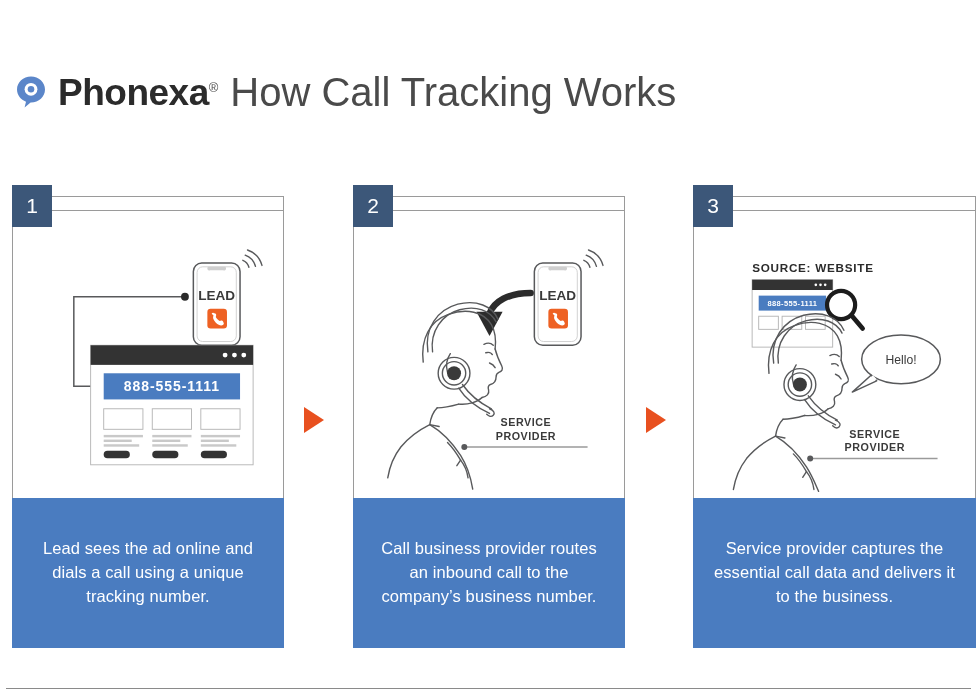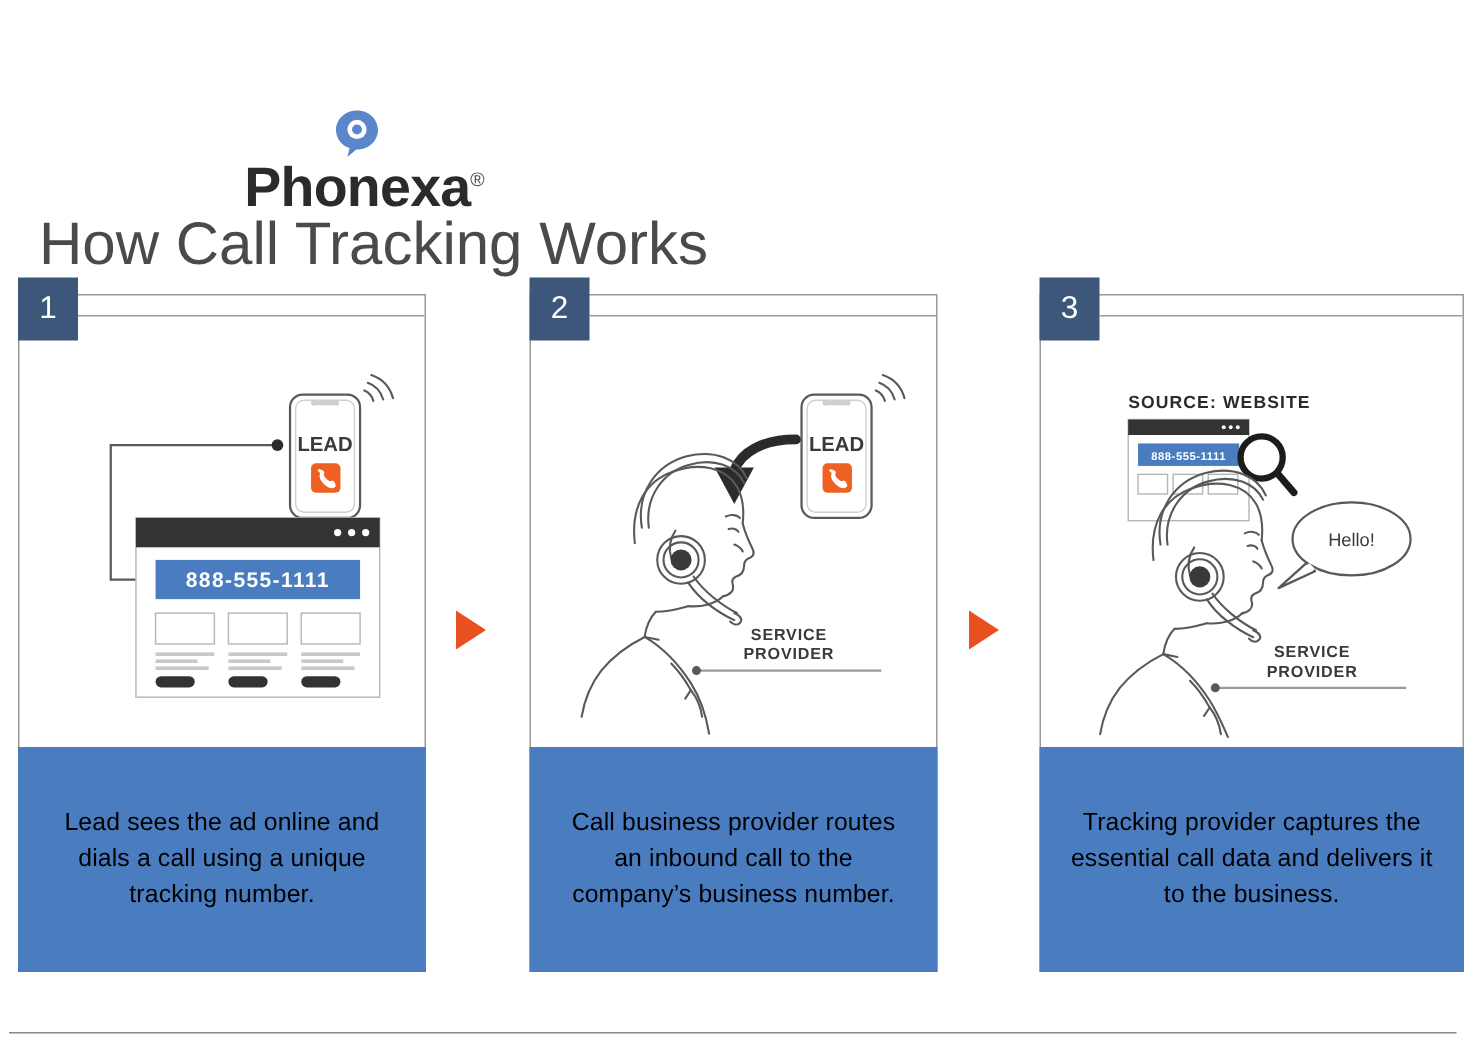--- a/index.html
+++ b/index.html
@@ -8,21 +8,21 @@
     background:#ffffff;
     font-family:"Liberation Sans",sans-serif;
     overflow:hidden;
     position:relative;
   }
   #stage{position:absolute;left:0;top:0;width:977px;height:693px;}
 
   
   .header{
     position:absolute;left:14px;top:72px;
-    display:flex;align-items:center;gap:0px;flex-direction:column;
+    display:flex;align-items:center;gap:0px;
   }
   .logo-mark{
     width:34px;height:34px;flex:0 0 34px;margin-right:10px;
     display:block;
   }
   .brand{
     font-size:37px;font-weight:bold;color:#2b2b2b;
     letter-spacing:-0.5px;line-height:1;
     font-family:"Liberation Sans",sans-serif;
   }
@@ -45,21 +45,21 @@
   #panel1{left:12px;}
   #panel2{left:353px;}
   #panel3{left:693px;width:283px;}
 
   .panel-art{
     position:absolute;left:16px;top:0;right:0;height:304px;overflow:hidden;
   }
   .panel-caption{
     position:absolute;left:-1px;right:-1px;bottom:-1px;height:150px;
     background:#4a7cc0;
-    color:#000000;
+    color:#ffffff;
     display:flex;align-items:center;justify-content:center;
     text-align:center;
     font-size:16.5px;line-height:1.45;
     padding:0 18px;box-sizing:border-box;
     letter-spacing:0.1px;
   }
   .badge{
     position:absolute;top:-12px;left:-1px;
     width:40px;height:42px;
     background:#3c5779;
@@ -327,18 +327,18 @@
         <g>
           <line x1="107" y1="269" x2="243" y2="269" stroke="#9a9a9a" stroke-width="1.6"></line>
           <circle cx="107" cy="269" r="3.2" fill="#58595b"></circle>
         </g>
         <text x="176" y="247" font-family="Liberation Sans, sans-serif" font-size="11.5" font-weight="bold" fill="#3a3a3a" text-anchor="middle" letter-spacing="0.6">SERVICE</text>
         <text x="176" y="261" font-family="Liberation Sans, sans-serif" font-size="11.5" font-weight="bold" fill="#3a3a3a" text-anchor="middle" letter-spacing="0.6">PROVIDER</text>
       </svg>
 
     </div>
 
-    <div class="panel-caption">Tracking provider captures the essential call data and delivers it to the business.</div>
+    <div class="panel-caption">Service provider captures the essential call data and delivers it to the business.</div>
   </div>
 
   <div class="footer-rule"></div>
 
 </div>
 
 </body></html>

